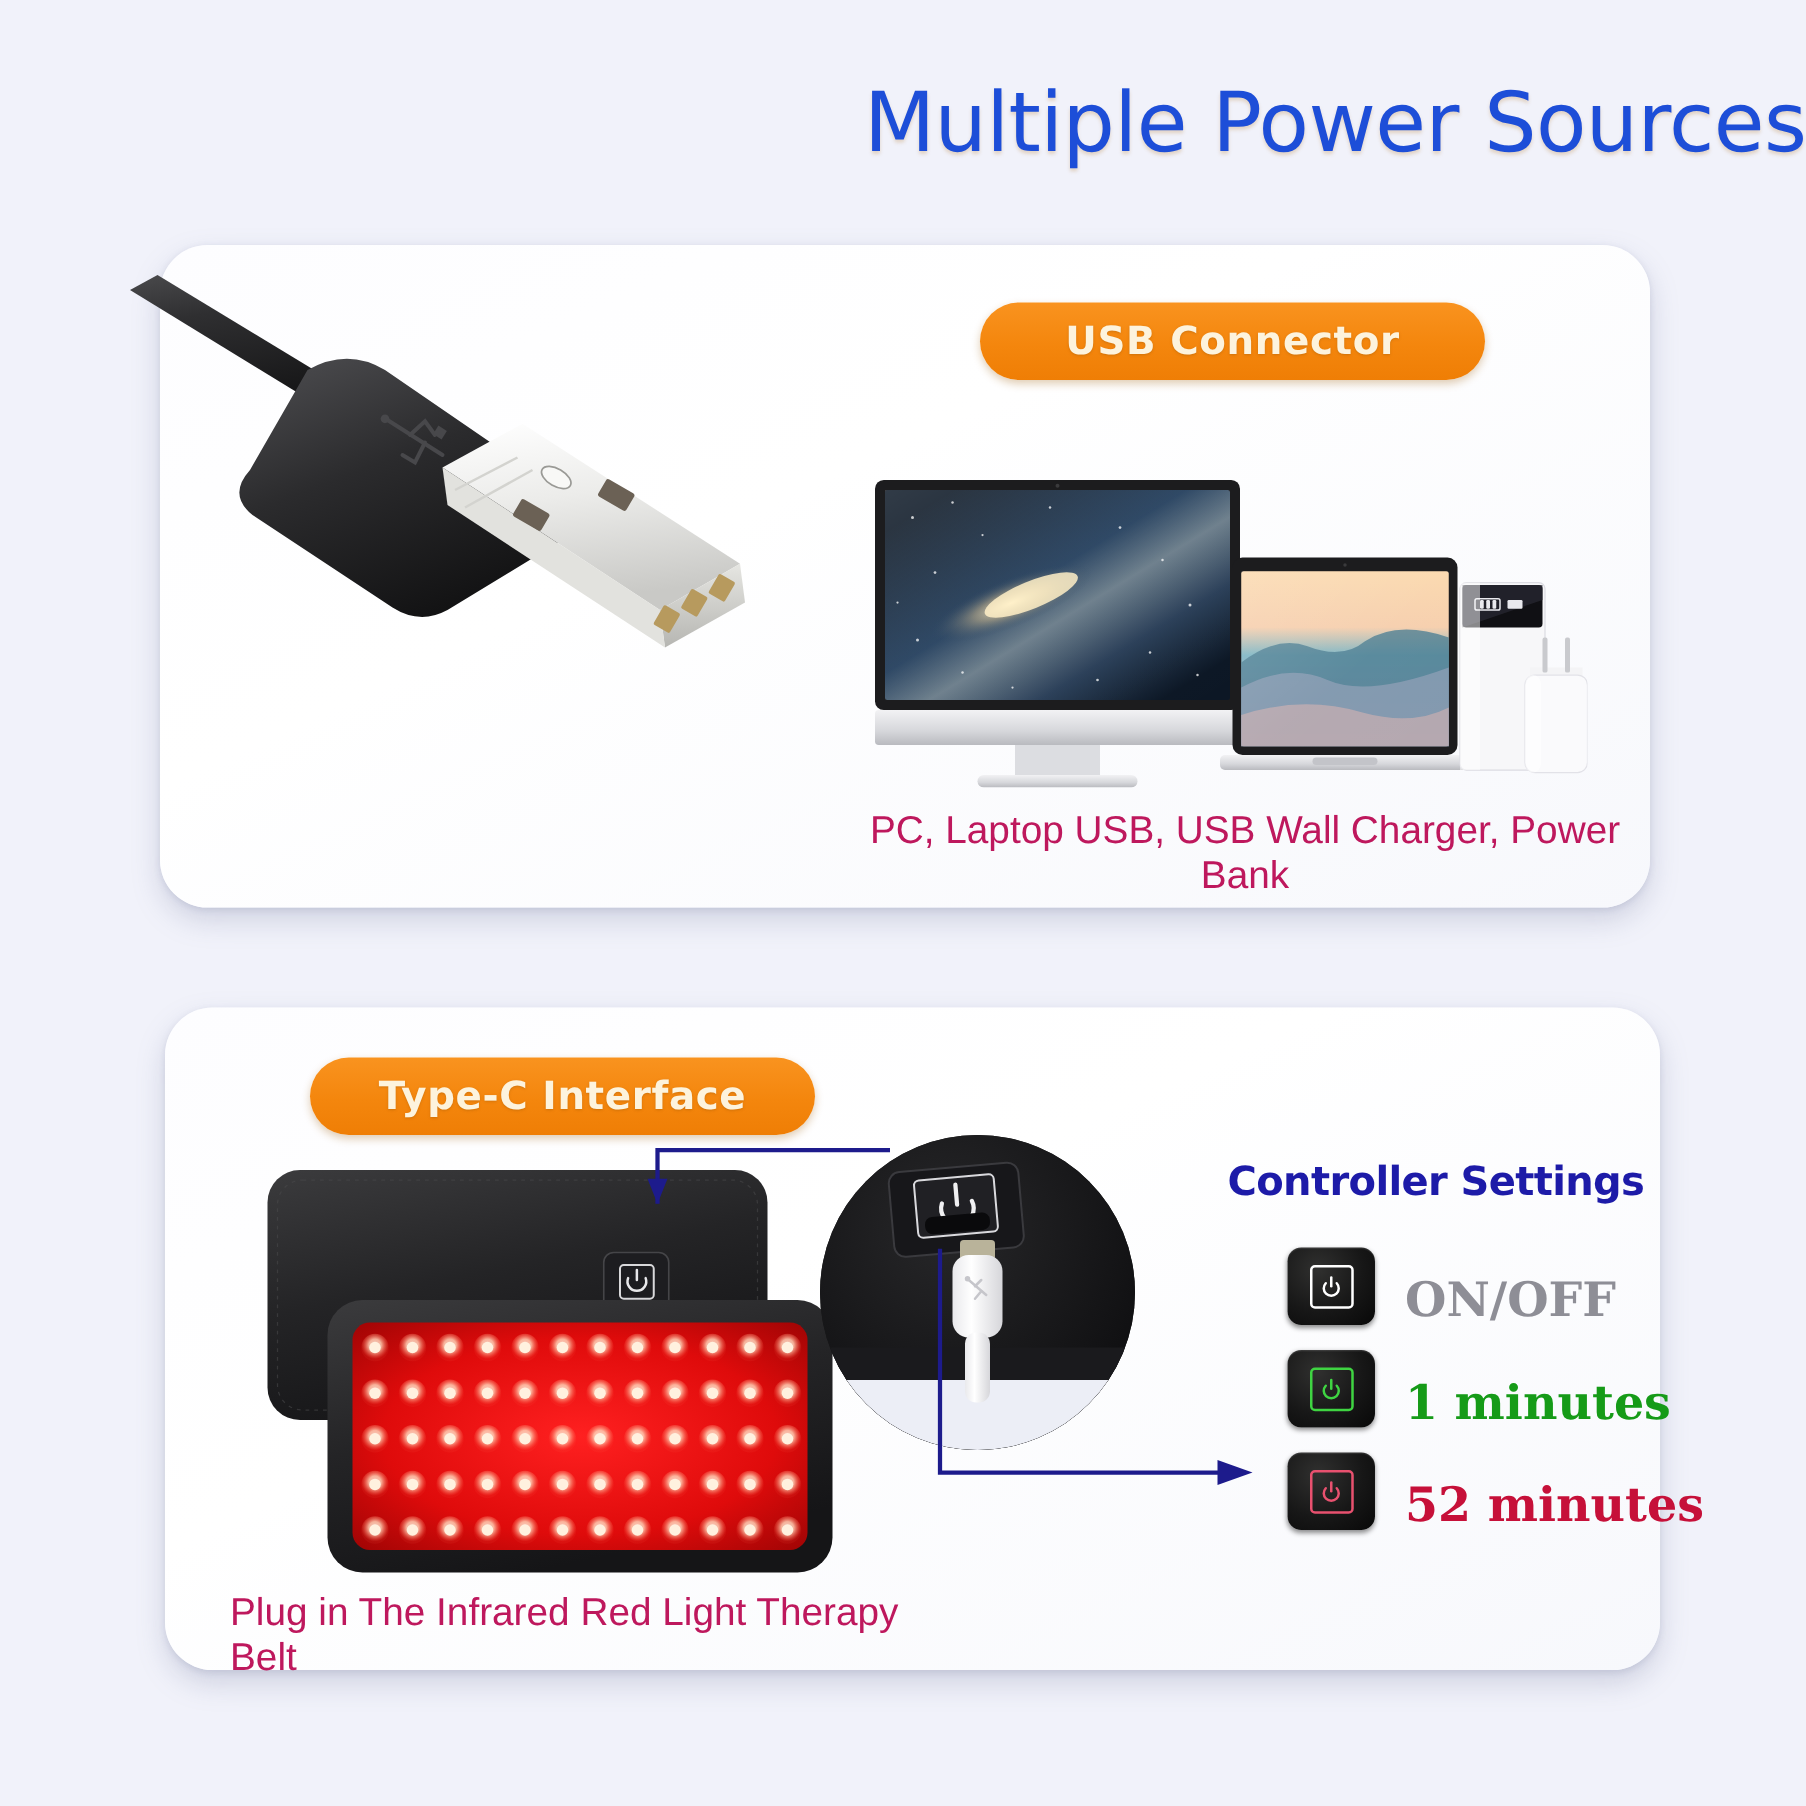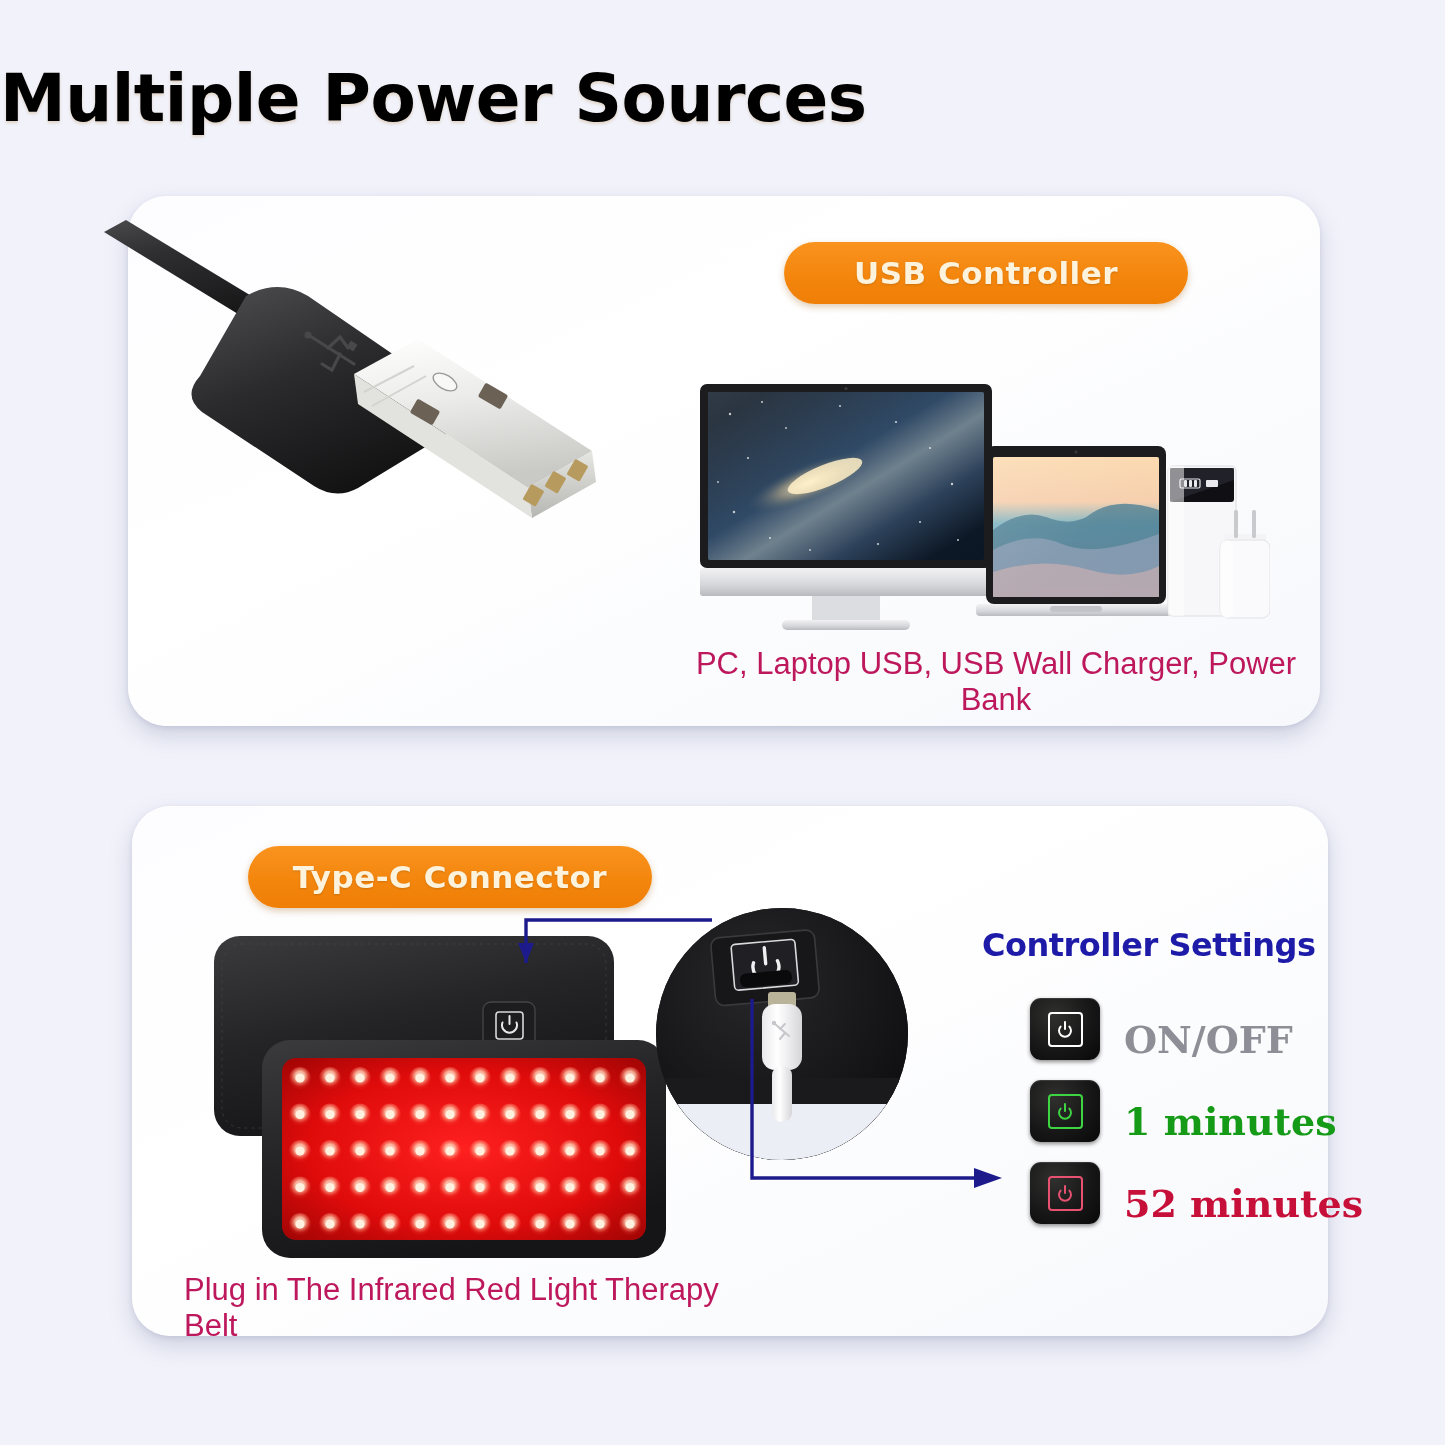--- a/index.html
+++ b/index.html
@@ -8,23 +8,23 @@
     background:#f1f2fa;
     font-family:"Liberation Sans", sans-serif;
     overflow:hidden;
     position:relative;
   }
   .root{position:absolute;inset:0;}
 
   
   .title{
     position:absolute;left:0;top:60px;width:100%;
-    text-align:left;
-    font-size:66px;font-weight:bold;
-    color:#000000;
+    text-align:right;
+    font-size:66px;font-weight:normal;
+    color:#1d4ed8;
     letter-spacing:-0.5px;
     font-family:"DejaVu Sans", sans-serif;
     text-shadow:0 2px 3px rgba(180,120,40,.25);
   }
 
   
   .card{
     position:absolute;
     background:linear-gradient(155deg,#fdfdff 0%,#ffffff 40%,#f7f8fc 100%);
     border-radius:38px;
@@ -271,21 +271,21 @@
         <rect x="544" y="148" width="4" height="28" rx="1.5" fill="#c9cace"></rect>
         <rect x="562" y="148" width="4" height="28" rx="1.5" fill="#c9cace"></rect>
         <rect x="530" y="178" width="50" height="78" rx="8" fill="#fafafc" stroke="#e2e2e8" stroke-width="1"></rect>
         <rect x="530" y="178" width="13" height="78" rx="8" fill="#ffffff" opacity="0.6"></rect>
       </g>
     </svg>
   </div>
 
   <div class="caption" id="cap-devices">PC, Laptop USB, USB Wall Charger, Power Bank</div>
 
-  <div class="pill" id="pill-usb">USB  Controller</div>
+  <div class="pill" id="pill-usb">USB  Connector</div>
 
   <div class="card" id="card-typec"></div>
 
   <div class="belt-area">
     <svg width="520" height="360" viewBox="0 0 520 360">
       <defs>
         <linearGradient id="fab" x1="0" y1="0" x2="0.4" y2="1">
           <stop offset="0%" stop-color="#3b3b3d"></stop>
           <stop offset="50%" stop-color="#242426"></stop>
           <stop offset="100%" stop-color="#151517"></stop>
@@ -487,21 +487,21 @@
         <path d="M526 183 L526 140 L712 140"></path>
         <path d="M752 219 L752 398 L988 398"></path>
       </g>
       <polygon points="526,183 518,163 534,163" fill="#1d1b8c"></polygon>
       <polygon points="1002,398 974,388 974,408" fill="#1d1b8c"></polygon>
     </svg>
   </div>
 
   <div class="caption" id="cap-belt">Plug in The Infrared Red Light Therapy Belt</div>
 
-  <div class="pill" id="pill-typec">Type-C Connector</div>
+  <div class="pill" id="pill-typec">Type-C Interface</div>
 
   <div class="ctrl-title">Controller Settings</div>
 
   <div class="ctrl-list" id="ctrl-list">
     <div class="ctrl-row">
       <div class="btn-ico">
         <div class="sq" style="border-color:#ffffff">
           <svg width="20" height="20" viewBox="0 0 20 20">
             <g stroke="#ffffff" stroke-width="2" fill="none" stroke-linecap="round">
               <path d="M5.6 7.6 A6 6 0 1 0 14.4 7.6"></path>

